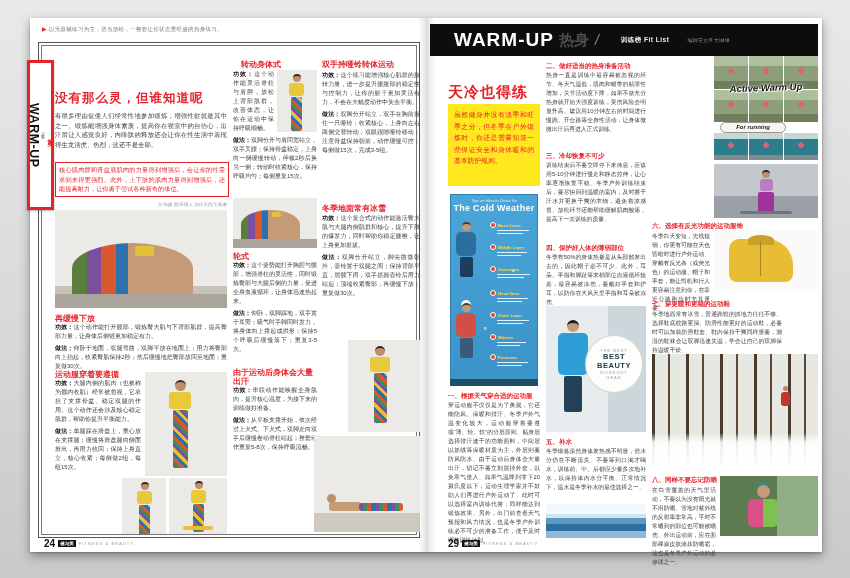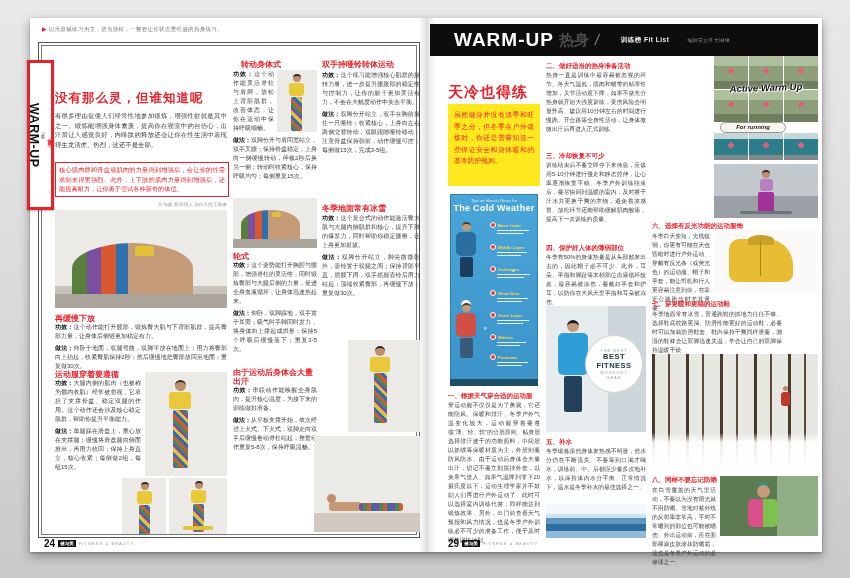--- a/index.html
+++ b/index.html
@@ -315,21 +315,21 @@
 
     <div class="ph" style="left:120px;top:288px;width:100px;height:126px;background:linear-gradient(90deg,#e7ecef 0 62%,#cdd6da 62%);">
       <div class="cfig" style="left:12px;top:14px;">
         <div class="head" style="width:12px;height:12px;border-top:3px solid #1c1c1c;"></div>
         <div class="coat" style="width:30px;height:42px;background:#2d9fd6;"></div>
         <div class="pant" style="width:18px;height:36px;background:#24415a;"></div>
       </div>
       <div class="badge" style="right:4px;top:30px;">
         <span class="s">THE BEST</span>
         <span class="b">BEST</span>
-        <span class="b">FITNESS</span>
+        <span class="b">BEAUTY</span>
         <span class="s">WORKOUT</span>
         <span class="s">GEAR</span>
       </div>
     </div>
 
     <div class="abs tip-h" style="left:120px;top:420px;width:100px;">五、补水</div>
     <div class="abs tip-body" style="left:120px;top:429px;width:100px;">冬季锻炼虽然身体发热感不明显，但水分仍在不断流失。不要等到口渴才喝水，训练前、中、后都应少量多次地补水，以保持体内水分平衡。正常情况下，温水是冬季补水的最佳选择之一。</div>
     <div class="ph water" style="left:120px;top:486px;width:100px;height:34px;"></div>
 
     <div class="abs" style="left:288px;top:38px;width:104px;height:104px;">

